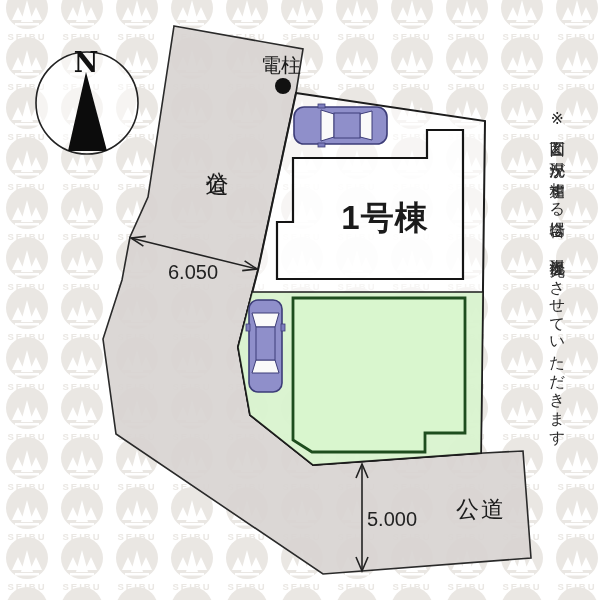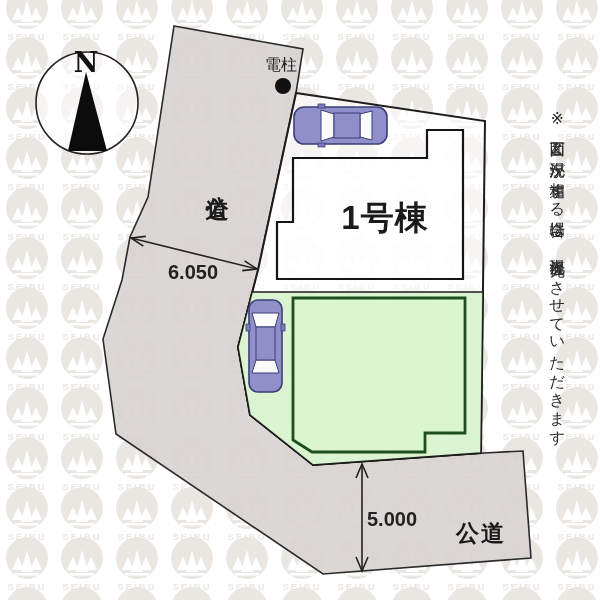--- a/index.html
+++ b/index.html
@@ -3,26 +3,26 @@
 <meta charset="utf-8">
 <style>
   html,body{margin:0;padding:0;}
   .canvas{
     position:relative;width:600px;height:600px;background:#ffffff;overflow:hidden;
     font-family:"Liberation Sans","DejaVu Sans",sans-serif;
   }
   .canvas svg{position:absolute;left:0;top:0;}
   .lbl{
     position:absolute;transform:translate(-50%,-50%);
-    color:#1b1b1b;white-space:nowrap;line-height:1;font-weight:bold;
+    color:#1b1b1b;white-space:nowrap;line-height:1;
   }
   .lbl-building{font-size:33px;font-weight:700;letter-spacing:1px;}
-  .lbl-road{font-size:23px;font-weight:700;letter-spacing:2px;margin-top:24px;}
+  .lbl-road{font-size:23px;font-weight:400;letter-spacing:2px;}
   .vert{writing-mode:vertical-rl;text-orientation:mixed;}
-  .lbl-pole{font-size:16px;font-weight:500;}
+  .lbl-pole{font-size:20px;font-weight:500;}
   .lbl-dim{font-size:20px;color:#222;}
   .lbl-n{font-family:"DejaVu Serif","Liberation Serif",serif;font-size:27px;font-weight:bold;color:#111;}
   .disclaimer{
     position:absolute;left:557px;top:274px;transform:translate(-50%,-50%);
     writing-mode:vertical-rl;font-size:15.5px;color:#2a2a2a;
     letter-spacing:1px;line-height:1.2;white-space:nowrap;
   }
 </style>
 </head>
 <body>

